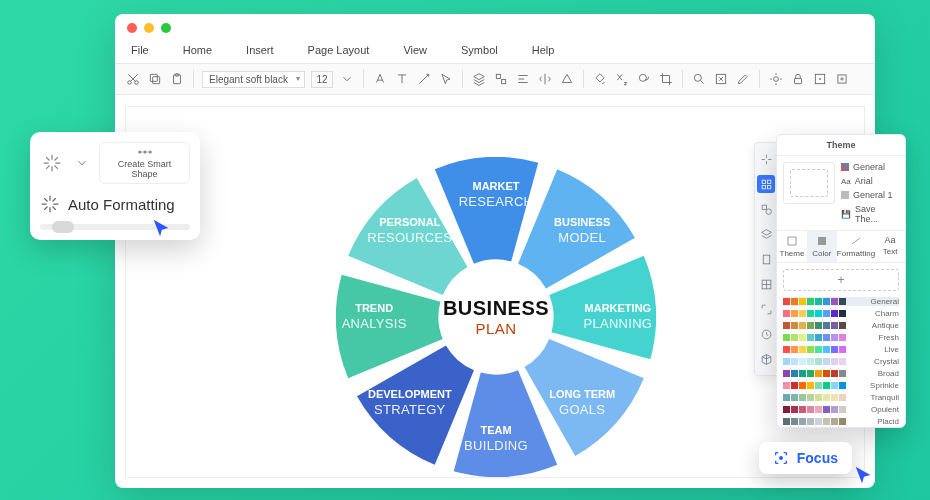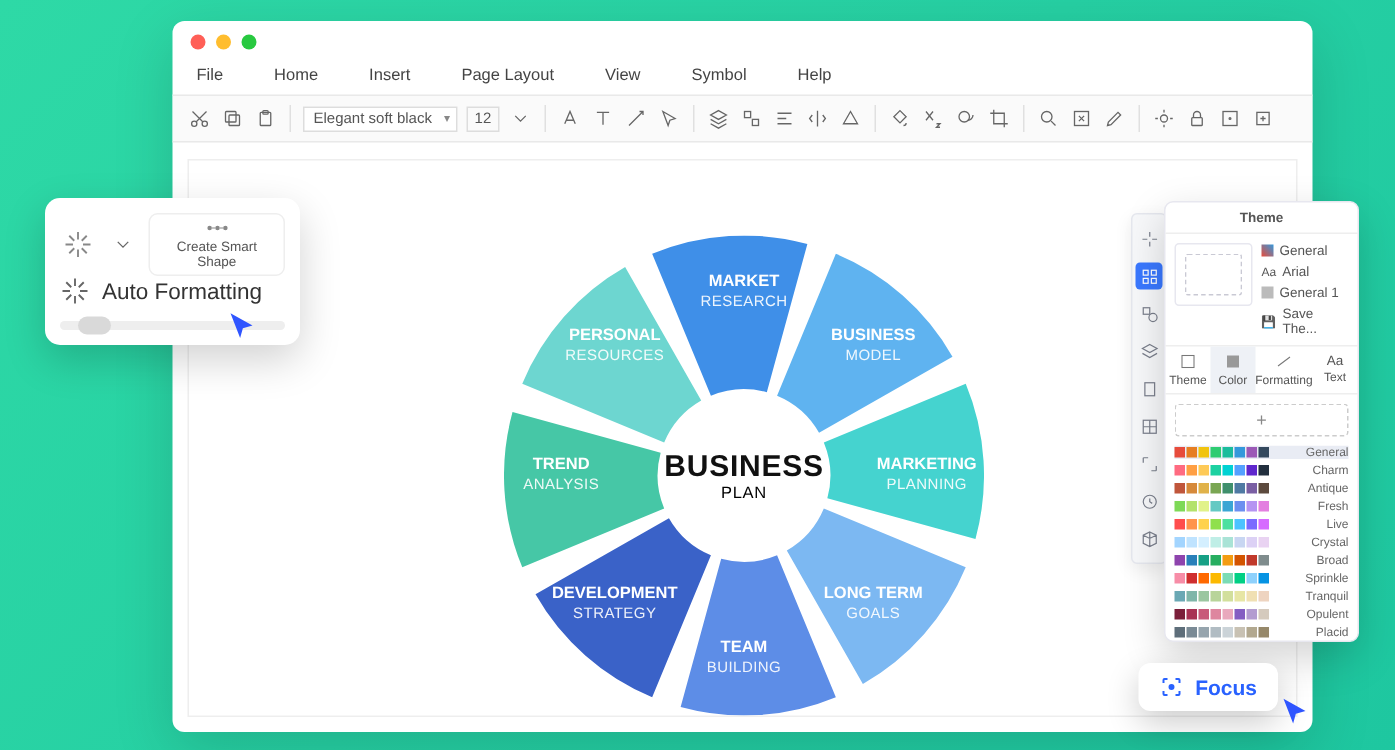--- a/index.html
+++ b/index.html
@@ -31,33 +31,33 @@
   .font-select::after{content:"▾";position:absolute;right:4px;font-size:8px;color:#888}
   .size-box{border:1px solid #ddd;padding:2px 4px;font-size:10px;width:22px;text-align:center}
   .canvas{position:absolute;top:92px;left:10px;right:10px;bottom:10px;background:#fff;border:1px solid #eee}
 
   
   .donut{position:absolute;top:50px;left:210px;width:320px;height:320px}
   .donut svg{width:100%;height:100%}
   .seg{stroke-width:64}
   .center-txt{position:absolute;inset:0;display:flex;flex-direction:column;align-items:center;justify-content:center;pointer-events:none}
   .center-txt .t1{font-weight:800;font-size:20px;color:#111;letter-spacing:.5px}
-  .center-txt .t2{font-size:11px;color:#000000;letter-spacing:.5px}
+  .center-txt .t2{font-size:15px;color:#c2410c;letter-spacing:.5px}
   .seg-label{position:absolute;color:#fff;text-align:center;font-size:10px;line-height:1.25;pointer-events:none;width:90px;transform:translate(-50%,-50%)}
   .seg-label .a{font-weight:700;font-size:11px}
-  .seg-label .b{opacity:.9;font-size:10px;letter-spacing:.3px}
+  .seg-label .b{opacity:.9;font-size:13px;letter-spacing:.3px}
 
   
   .float-left{position:absolute;top:132px;left:30px;width:170px;background:#fff;border-radius:10px;box-shadow:0 10px 28px rgba(0,0,0,.18);padding:10px}
   .fl-row{display:flex;align-items:center;gap:10px}
   .sparkle{width:28px;height:28px;display:flex;align-items:center;justify-content:center}
   .sparkle svg{width:20px;height:20px}
   .smart-shape{display:flex;flex-direction:column;align-items:center;font-size:9px;color:#555;border:1px solid #eee;border-radius:6px;padding:4px 8px;margin-left:auto}
   .smart-shape svg{width:18px;height:10px;margin-bottom:2px}
-  .fl-title{font-size:15px;color:#333;display:flex;align-items:center;gap:8px}
+  .fl-title{font-size:15px;color:#333;margin-top:10px;display:flex;align-items:center;gap:8px}
   .slider{margin-top:10px;height:6px;background:#eee;border-radius:3px;position:relative}
   .slider .th{position:absolute;left:12px;top:-3px;width:22px;height:12px;background:#d9d9d9;border-radius:6px}
   .cursor-arrow{position:absolute;right:28px;bottom:-3px}
   .cursor-arrow svg{width:22px;height:22px}
 
   
   .right-strip{position:absolute;top:142px;right:152px;width:24px;background:#f7f8fa;border:1px solid #e5e7ee;border-radius:4px;display:flex;flex-direction:column;align-items:center;gap:7px;padding:7px 0;box-shadow:0 4px 12px rgba(0,0,0,.08)}
   .right-strip .rsi{width:18px;height:18px;display:flex;align-items:center;justify-content:center;border-radius:3px}
   .right-strip .rsi.active{background:#3a78ff}
   .right-strip .rsi svg{width:13px;height:13px;stroke:#7a7f8c;fill:none;stroke-width:1.5}

